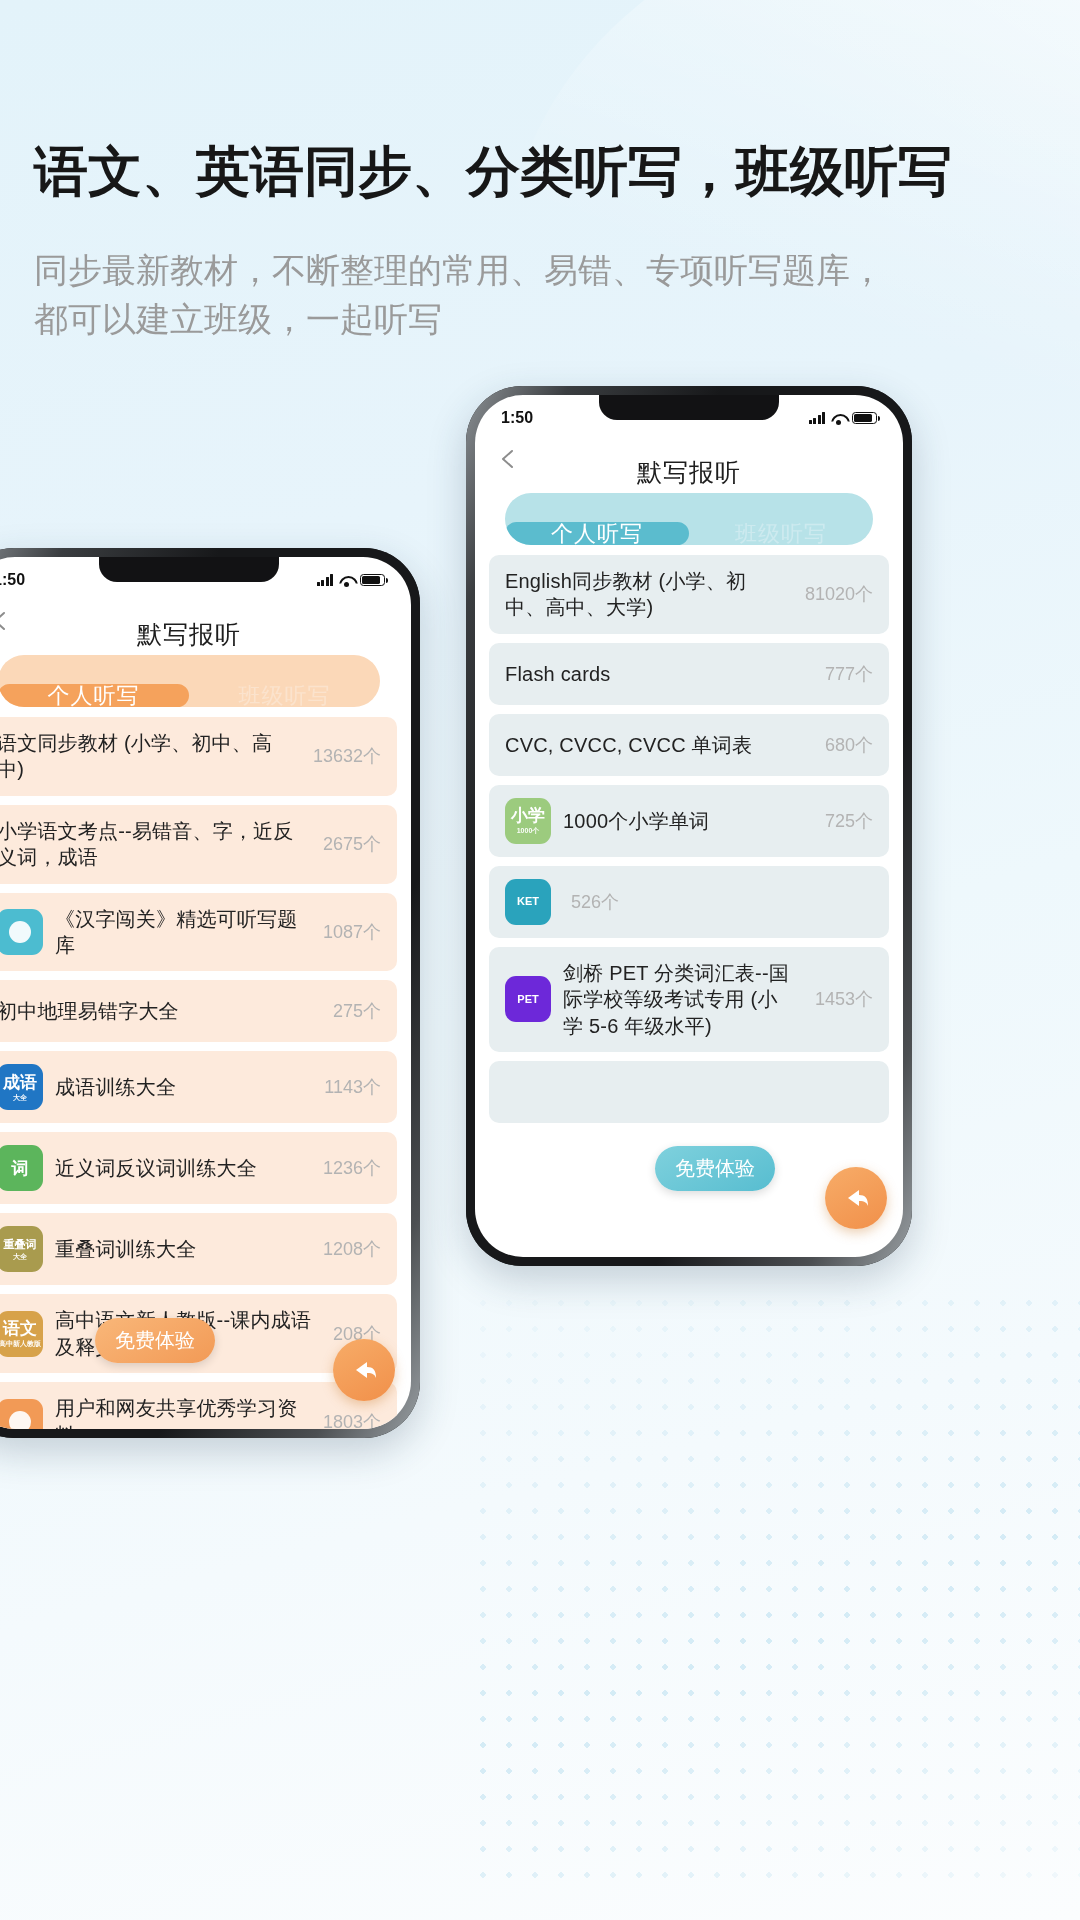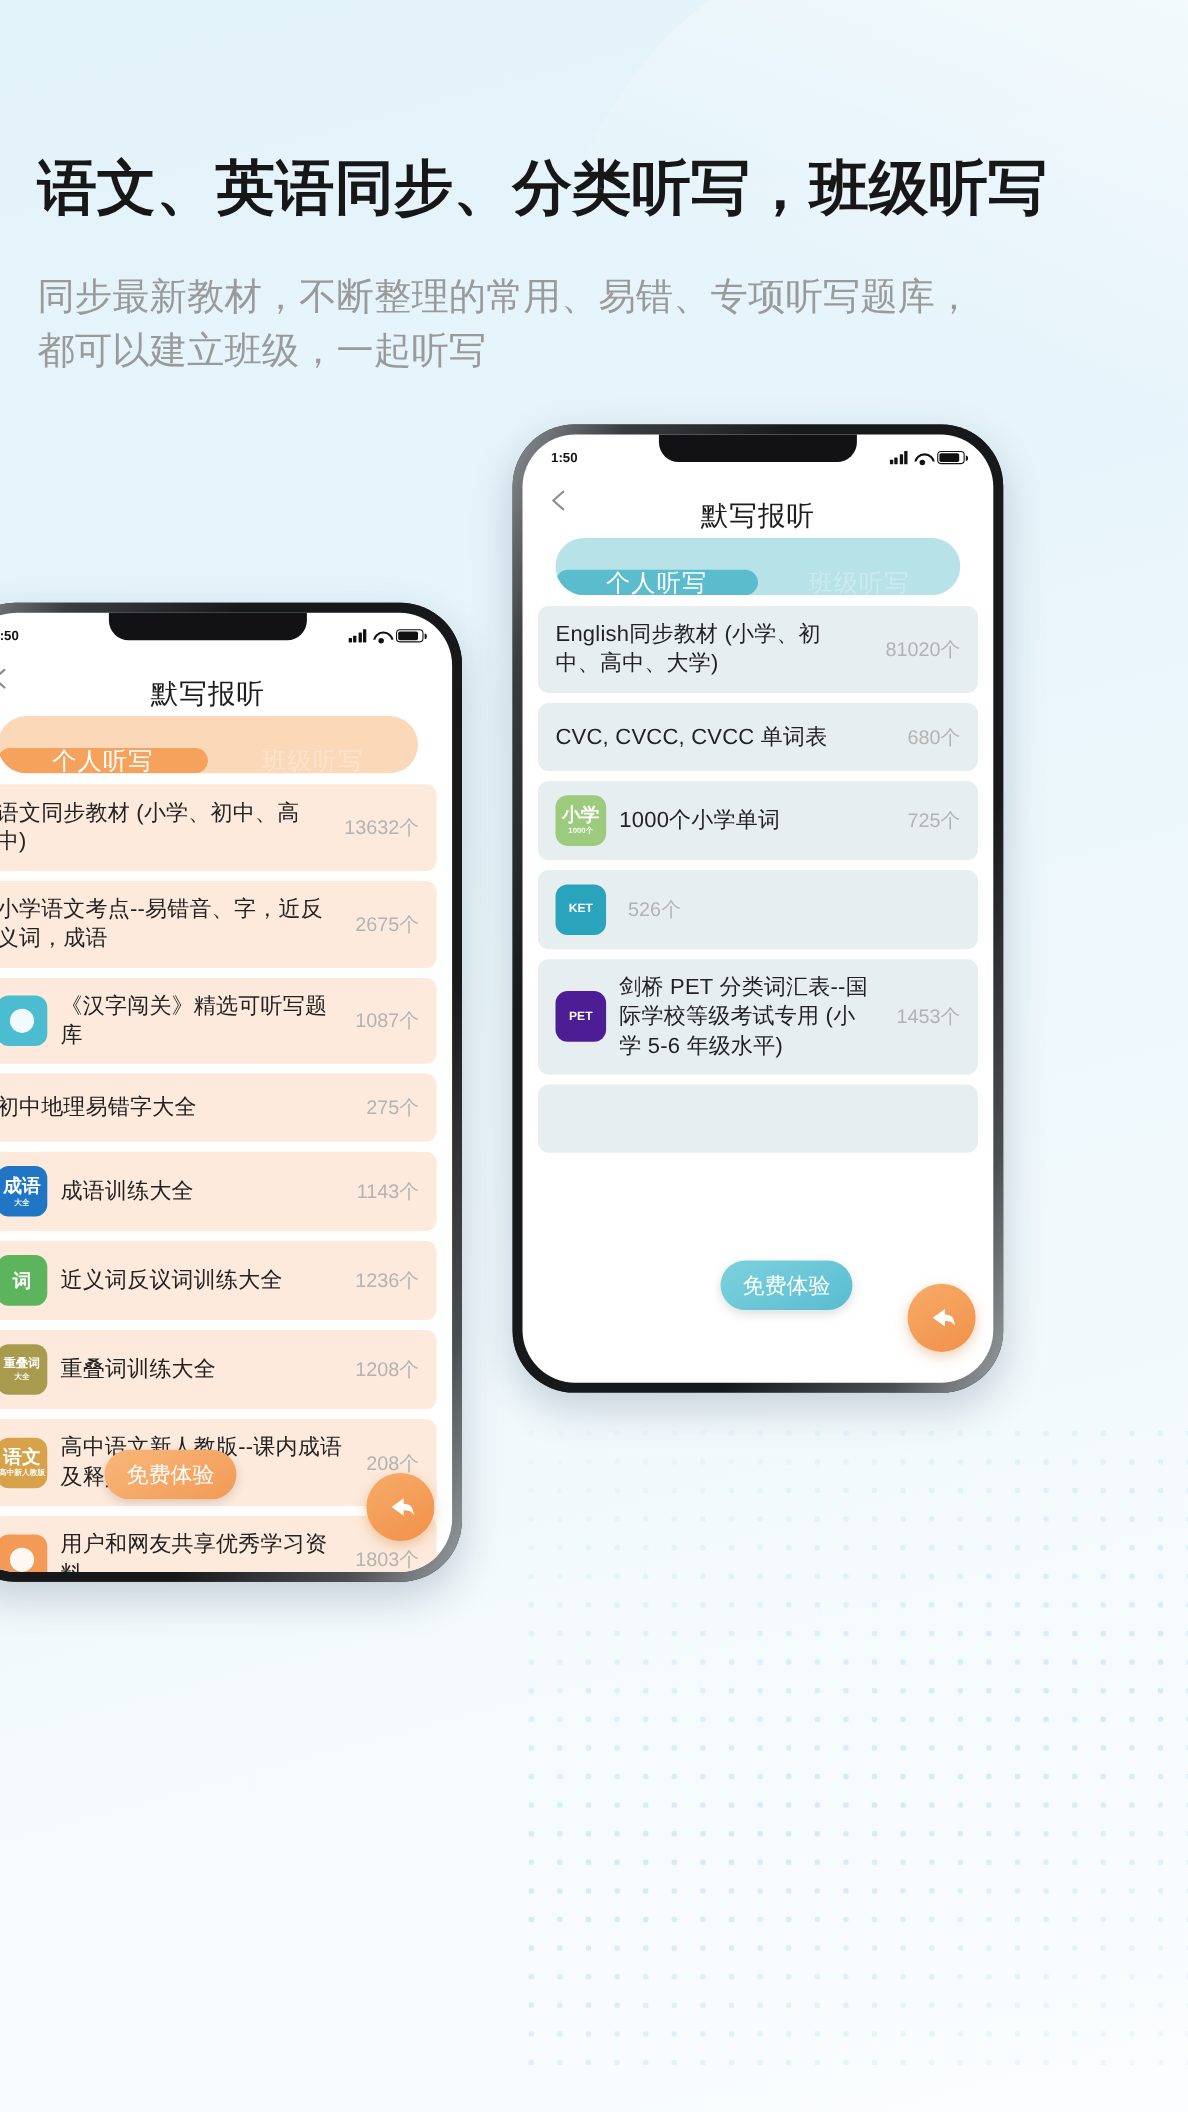--- a/index.html
+++ b/index.html
@@ -89,21 +89,21 @@
     top: -1px; width: 180px; height: 26px;
     background: #121214;
     border-radius: 0 0 18px 18px;
     z-index: 5;
   }
 
   
   .statusbar {
     display: flex; align-items: center; justify-content: space-between;
     padding: 14px 26px 4px 26px;
-    font-size: 12px; font-weight: 700; color: #111;
+    font-size: 16px; font-weight: 700; color: #111;
   }
   .status-right { display: flex; align-items: center; gap: 6px; }
   .sig { display: flex; align-items: flex-end; gap: 1.5px; height: 12px; }
   .sig i { display: block; width: 3px; background: #111; border-radius: .5px; }
   .sig i:nth-child(1){height:4px}.sig i:nth-child(2){height:6px}
   .sig i:nth-child(3){height:9px}.sig i:nth-child(4){height:12px}
   .wifi { width: 15px; height: 11px; position: relative; }
   .wifi::before{content:"";position:absolute;left:0;top:1px;width:15px;height:15px;
     border:2.4px solid #111;border-radius:50%;clip-path:polygon(0 0,100% 0,100% 42%,0 42%);}
   .wifi::after{content:"";position:absolute;left:5px;top:7px;width:5px;height:5px;
@@ -248,39 +248,43 @@
       <div class="seg-btn active">个人听写</div>
       <div class="seg-btn inactive">班级听写</div>
     </div>
 
     <div class="list" id="list-right">
         <div class="row">
           <div class="row-title">English同步教材 (小学、初中、高中、大学)</div>
           <div class="row-count">81020个</div>
         </div>
         <div class="row">
+          <div class="row-title">Flash cards</div>
+          <div class="row-count">777个</div>
+        </div>
+        <div class="row">
           <div class="row-title">CVC, CVCC, CVCC 单词表</div>
           <div class="row-count">680个</div>
         </div>
         <div class="row">
           <div class="row-icon" style="background: rgb(156, 203, 126);">
             <div>小学</div>
             <div class="ic-sub">1000个</div>
           </div>
           <div class="row-title">1000个小学单词</div>
           <div class="row-count">725个</div>
         </div>
         <div class="row">
           <div class="row-icon" style="background: rgb(42, 163, 188);">
             <div style="font-size: 11px;">KET</div>
           </div>
           <div class="row-count">526个</div>
         </div>
         <div class="row">
-          <div class="row-icon" style="background: #4c1d95;">
+          <div class="row-icon" style="background: #6d28d9;">
             <div style="font-size: 11px;">PET</div>
           </div>
           <div class="row-title">剑桥 PET 分类词汇表--国际学校等级考试专用 (小学 5-6 年级水平)</div>
           <div class="row-count">1453个</div>
         </div>
         <div class="row"></div>
       </div>
 
     <div class="trial-pill" style="left:180px; bottom:66px;">免费体验</div>
     <div class="fab" style="right:16px; bottom:28px;">

